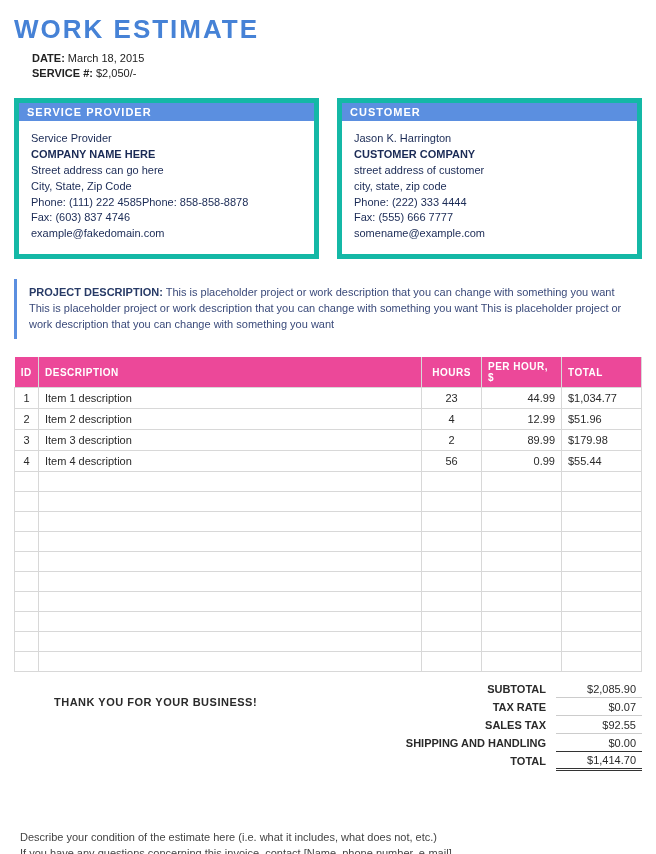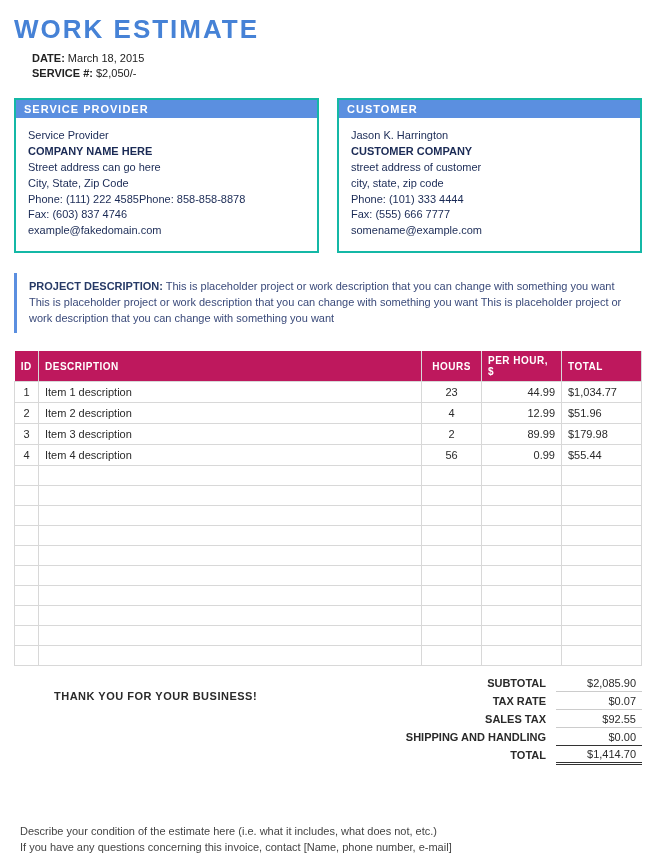--- a/index.html
+++ b/index.html
@@ -28,21 +28,21 @@
     line-height: 1.4;
   }
   .meta .lbl { font-weight: bold; }
   .boxes {
     display: flex;
     gap: 18px;
     margin-top: 16px;
   }
   .box {
     flex: 1;
-    border: 2px solid #14b8a6;
+    border: 5px solid #14b8a6;
   }
   .box-hd {
     background: #5b8fe0;
     color: #fff;
     font-family: "Trebuchet MS", Verdana, sans-serif;
     font-weight: bold;
     font-size: 11px;
     letter-spacing: 1px;
     padding: 3px 8px;
   }
@@ -62,21 +62,21 @@
     line-height: 1.45;
   }
   .proj .lbl { font-weight: bold; font-family: "Trebuchet MS", Verdana, sans-serif; color:#273a66; }
   table.items {
     width: 100%;
     border-collapse: collapse;
     margin-top: 18px;
     font-size: 11px;
   }
   table.items th {
-    background: #be185d;
+    background: #ec4899;
     color: #fff;
     font-family: "Trebuchet MS", Verdana, sans-serif;
     font-weight: bold;
     font-size: 10px;
     letter-spacing: 0.5px;
     text-align: left;
     padding: 4px 6px;
     border-right: 1px solid #d8d8d8;
   }
   table.items th.num, table.items td.num { text-align: center; }
@@ -171,21 +171,21 @@
     </div>
   </div>
 
   <div class="box">
     <div class="box-hd">CUSTOMER</div>
     <div class="box-body">
       <div>Jason K. Harrington</div>
       <div class="company">CUSTOMER COMPANY</div>
       <div>street address of customer</div>
       <div>city, state, zip code</div>
-      <div>Phone: (101) 333 4444</div>
+      <div>Phone: (222) 333 4444</div>
       <div>Fax: (555) 666 7777</div>
       <div>somename@example.com</div>
     </div>
   </div>
 </div>
 
 <div class="proj">
   <span class="lbl">PROJECT DESCRIPTION:</span>
   <span>This is placeholder project or work description that you can change with something you want This is placeholder project or work description that you can change with something you want  This is placeholder project or work description that you can change with something you want</span>
 </div>

